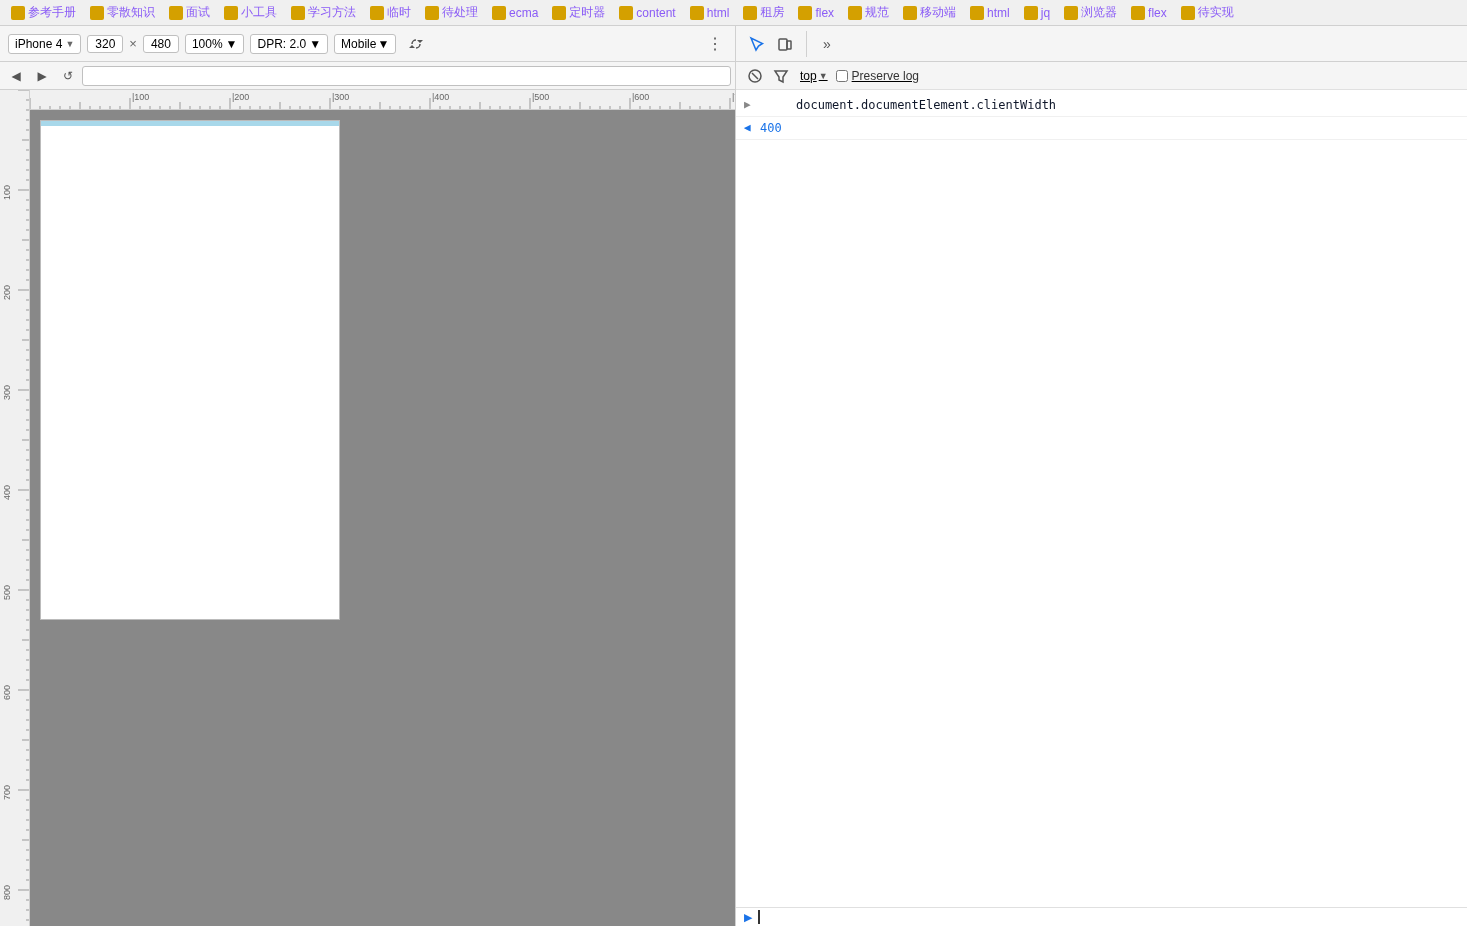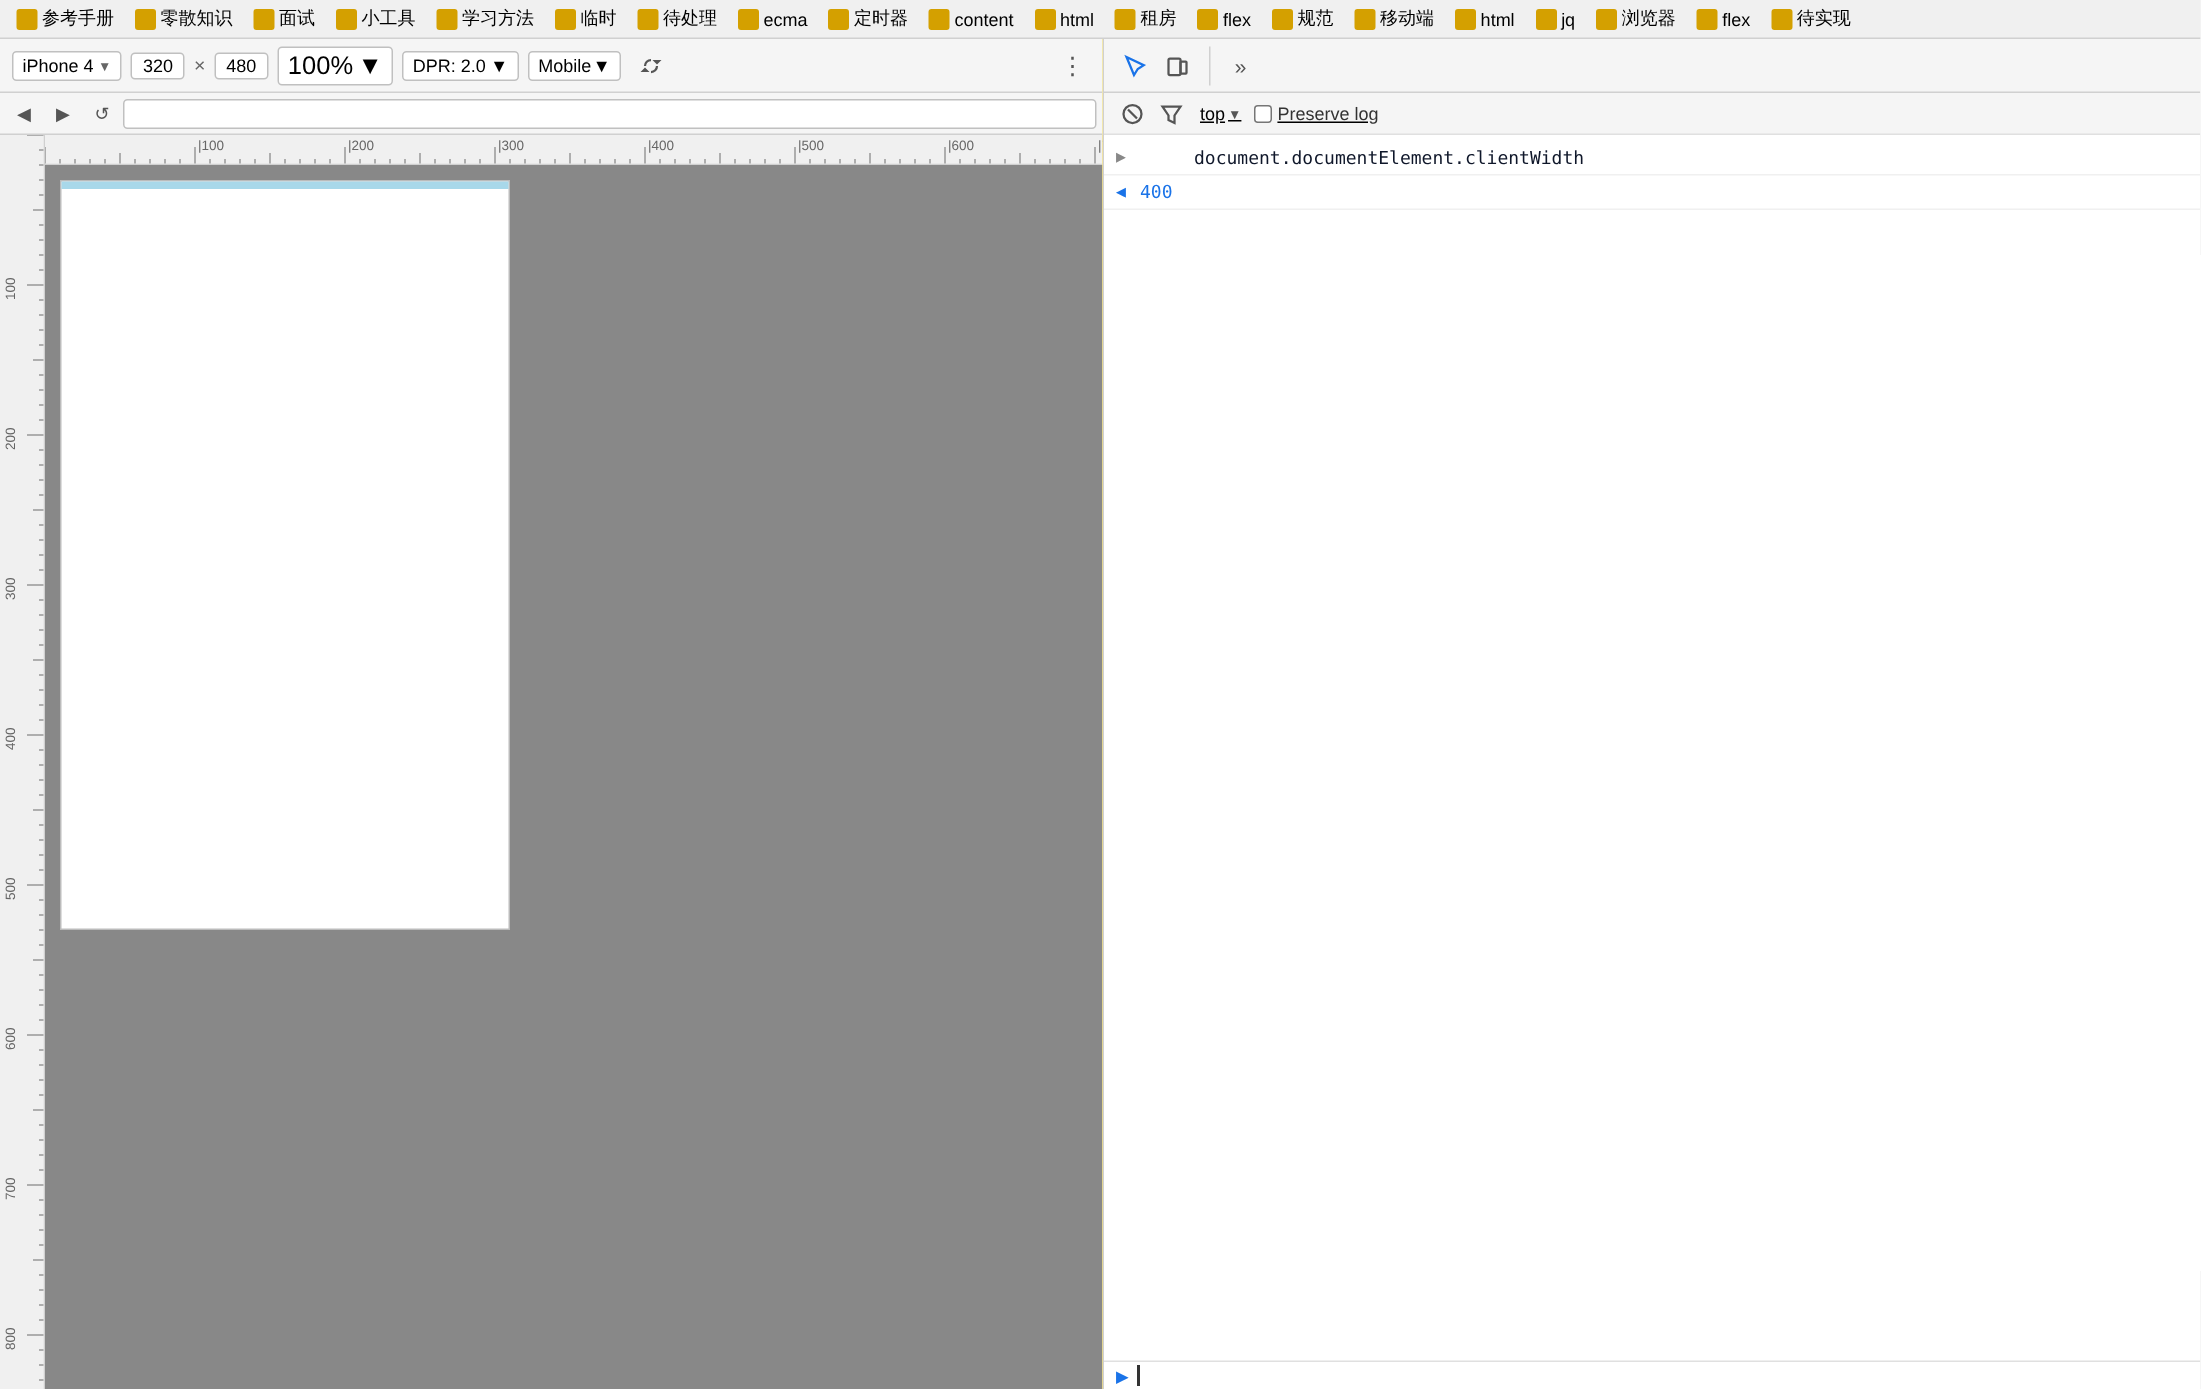--- a/index.html
+++ b/index.html
@@ -27,21 +27,21 @@
     }
     .bookmark-item {
       display: flex;
       align-items: center;
       gap: 3px;
       padding: 2px 5px;
       border-radius: 3px;
       cursor: pointer;
       white-space: nowrap;
       font-size: 12px;
-      color: #000000;
+      color: #8b5cf6;
     }
     .bookmark-icon {
       width: 14px;
       height: 14px;
       background: #a0a0d0;
       border-radius: 2px;
       display: inline-block;
       flex-shrink: 0;
     }
     .bookmark-icon.folder { background: #d4a000; }
@@ -51,21 +51,21 @@
       display: flex;
       flex: 1;
       overflow: hidden;
     }
 
     
     .viewport-area {
       flex: 0 0 735px;
       display: flex;
       flex-direction: column;
-      background: #fde047;
+      background: #f97316;
       position: relative;
       overflow: hidden;
     }
 
     
     .device-toolbar {
       display: flex;
       align-items: center;
       background: #f5f5f5;
       border-bottom: 1px solid #d0d0d0;
@@ -107,21 +107,21 @@
     .dim-sep { color: #666; }
     .zoom-select {
       display: flex;
       align-items: center;
       gap: 3px;
       background: #fff;
       border: 1px solid #c0c0c0;
       border-radius: 3px;
       padding: 2px 6px;
       cursor: pointer;
-      font-size: 17px;
+      font-size: 12px;
     }
     .dpr-select {
       display: flex;
       align-items: center;
       gap: 3px;
       background: #fff;
       border: 1px solid #c0c0c0;
       border-radius: 3px;
       padding: 2px 6px;
       cursor: pointer;

